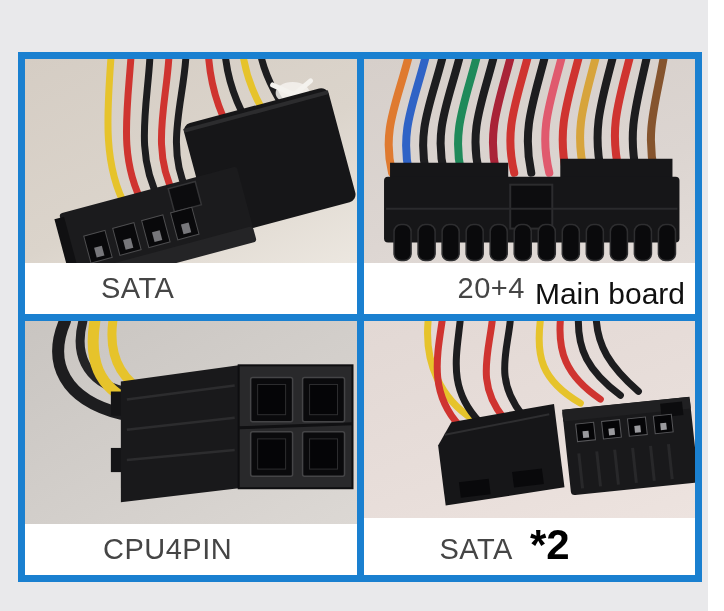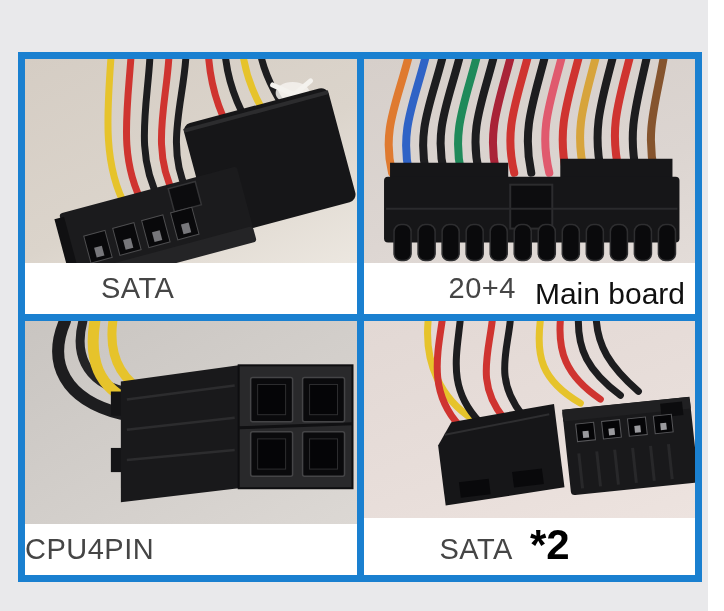--- a/index.html
+++ b/index.html
@@ -18,22 +18,22 @@
     grid-template-rows:1fr 1fr;gap:7px;padding:7px;box-sizing:border-box;}
   .panel{display:flex;flex-direction:column;overflow:hidden;background:var(--label-bg);}
   .photo{flex:1;position:relative;}
   .photo svg{position:absolute;inset:0;width:100%;height:100%;display:block;}
   .photo-sata{background:linear-gradient(155deg,#d5cdc4 0%,#dbd4cb 55%,#ece7e0 100%);}
   .photo-mainboard{background:linear-gradient(165deg,#d6cfca 0%,#dcd5d1 60%,#e3dcd8 100%);}
   .photo-cpu{background:linear-gradient(150deg,#c9c5c1 0%,#d3cfcb 55%,#dcd8d4 100%);}
   .photo-sata2{background:linear-gradient(160deg,#e2d8d4 0%,#e8deda 60%,#ede3df 100%);}
   .label-bar{height:51px;background:var(--label-bg);display:flex;align-items:center;flex:none;}
   .bar-sata{padding-left:76px;}
-  .bar-mainboard{justify-content:flex-end;padding-right:10px;gap:19px;}
-  .bar-cpu{}
+  .bar-mainboard{justify-content:flex-end;padding-right:10px;gap:10px;}
+  .bar-cpu{padding-left:78px;}
   .bar-sata2{padding-left:76px;gap:17px;align-items:baseline;padding-top:6px;}
   .lbl-gray{font-size:29px;letter-spacing:.5px;color:var(--label-gray);font-weight:400;}
   .lbl-dark{font-size:30px;color:var(--label-dark);font-weight:500;margin-top:11px;}
   .lbl-big{font-size:42px;color:#000;font-weight:600;line-height:1;}
   
   .w{fill:none;stroke-linecap:round;}
   .w-yellow{stroke:var(--wire-yellow);} .w-red{stroke:var(--wire-red);}
   .w-black{stroke:var(--wire-black);}  .w-orange{stroke:var(--wire-orange);}
   .w-blue{stroke:var(--wire-blue);}    .w-green{stroke:var(--wire-green);}
   .w-pink{stroke:var(--wire-pink);}    .w-crimson{stroke:var(--wire-crimson);}

